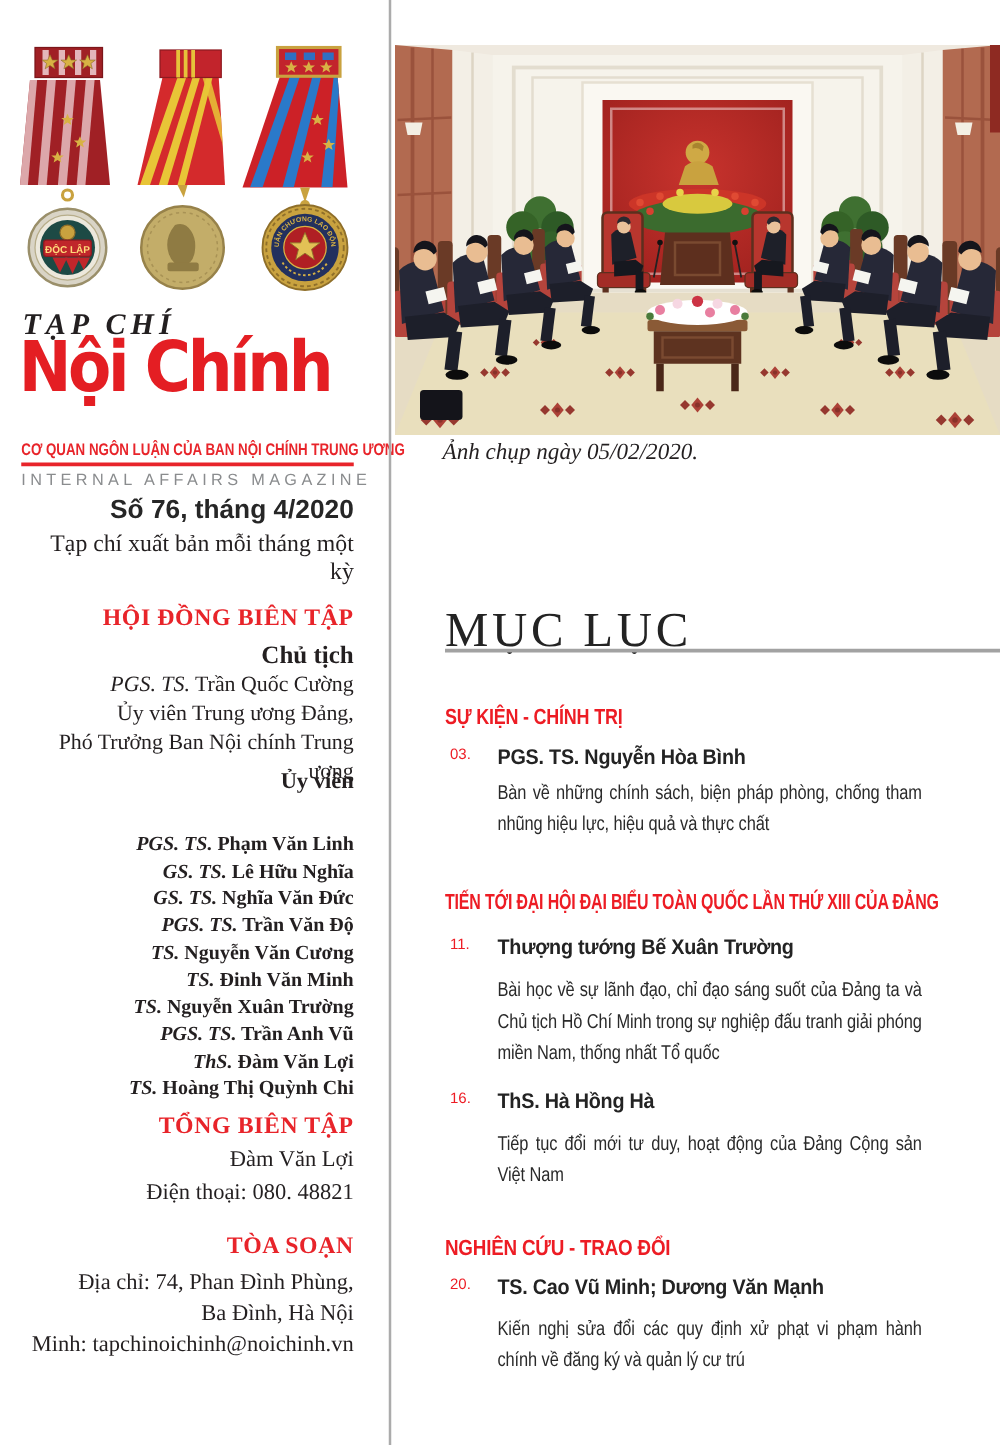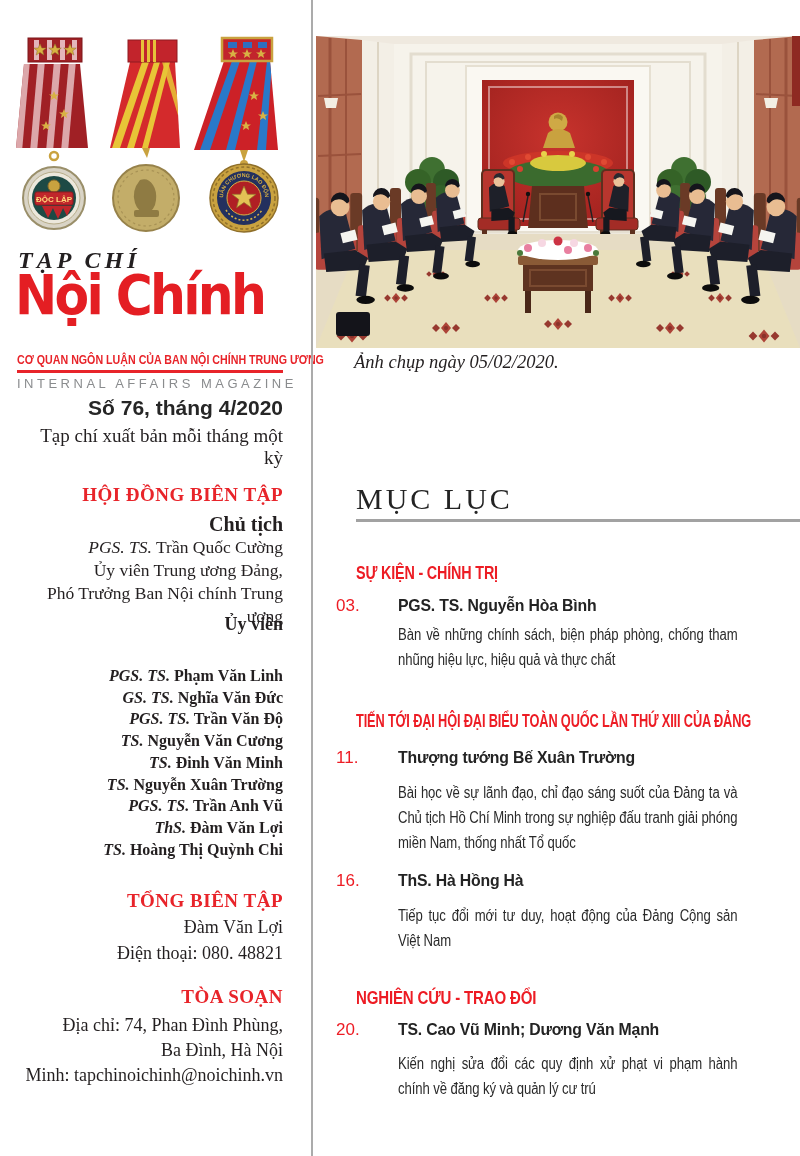--- a/index.html
+++ b/index.html
@@ -41,26 +41,26 @@
   .ts-title{top:986px;}
   .ts-block{top:1013px;font-size:18px;line-height:25px;}
 
   
   .divider{left:311px;top:0;width:2px;height:1156px;background:#ababab;}
   .photo{left:316px;top:36px;width:484px;height:312px;}
   .caption{left:318px;top:352px;font-style:italic;font-size:18.5px;color:#231f20;padding-left:36px;}
 
   
   .toc-title{left:356px;top:482px;font-family:"Liberation Serif",serif;
-        font-size:30px;letter-spacing:3px;color:#232323;}
+        font-size:39px;letter-spacing:3px;color:#232323;}
   .toc-rule{left:356px;top:519px;width:444px;height:2.5px;background:#a2a2a2;}
   .sec-h{font-family:"Liberation Sans",sans-serif;font-weight:bold;font-size:17.5px;
         color:#ed1c24;white-space:nowrap;transform-origin:left top;letter-spacing:-.2px;}
   .c82{transform:scaleX(.82);} .c73{transform:scaleX(.73);} .c86{transform:scaleX(.86);}
-  .pnum{left:336px;font-family:"Liberation Sans",sans-serif;font-size:17px;color:#ed1c24;}
+  .pnum{left:360px;font-family:"Liberation Sans",sans-serif;font-size:12px;color:#ed1c24;}
   .auth{left:398px;font-family:"Liberation Sans",sans-serif;font-weight:bold;font-size:17px;
         color:#232323;white-space:nowrap;letter-spacing:-.2px;
         transform:scaleX(.93);transform-origin:left top;}
   .desc{left:398px;width:414px;font-family:"Liberation Sans",sans-serif;font-size:16px;
         line-height:25px;color:#2a2a2a;text-align:justify;letter-spacing:-.1px;
         transform:scaleX(.82);transform-origin:left top;}
 </style>
 </head>
 <body>
 
@@ -176,20 +176,21 @@
   <div class="b">Chủ tịch</div>
   <div><span class="deg">PGS. TS.</span> <span>Trần Quốc Cường</span></div>
   <div>Ủy viên Trung ương Đảng,</div>
   <div>Phó Trưởng Ban Nội chính Trung ương</div>
 </div>
 
 <div class="abs rcol uyvien">Ủy viên</div>
 
 <div class="abs rcol members">
   <div><span class="deg">PGS. TS.</span> <span>Phạm Văn Linh</span></div>
+  <div><span class="deg">GS. TS.</span> <span>Lê Hữu Nghĩa</span></div>
   <div><span class="deg">GS. TS.</span> <span>Nghĩa Văn Đức</span></div>
   <div><span class="deg">PGS. TS.</span> <span>Trần Văn Độ</span></div>
   <div><span class="deg">TS.</span> <span>Nguyễn Văn Cương</span></div>
   <div><span class="deg">TS.</span> <span>Đinh Văn Minh</span></div>
   <div><span class="deg">TS.</span> <span>Nguyễn Xuân Trường</span></div>
   <div><span class="deg">PGS. TS.</span> <span>Trần Anh Vũ</span></div>
   <div><span class="deg">ThS.</span> <span>Đàm Văn Lợi</span></div>
   <div><span class="deg">TS.</span> <span>Hoàng Thị Quỳnh Chi</span></div>
 </div>
 

